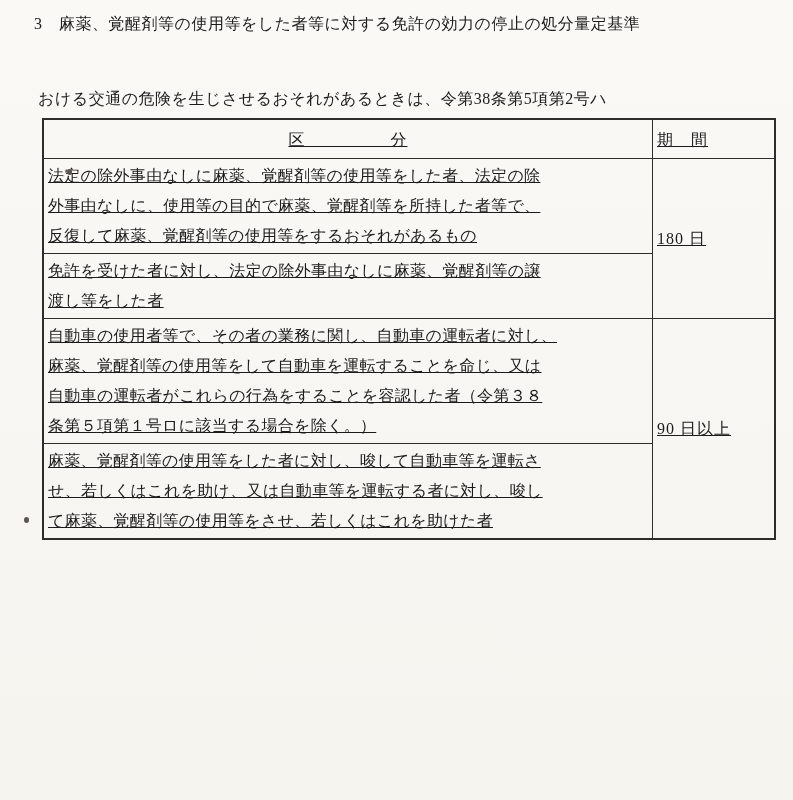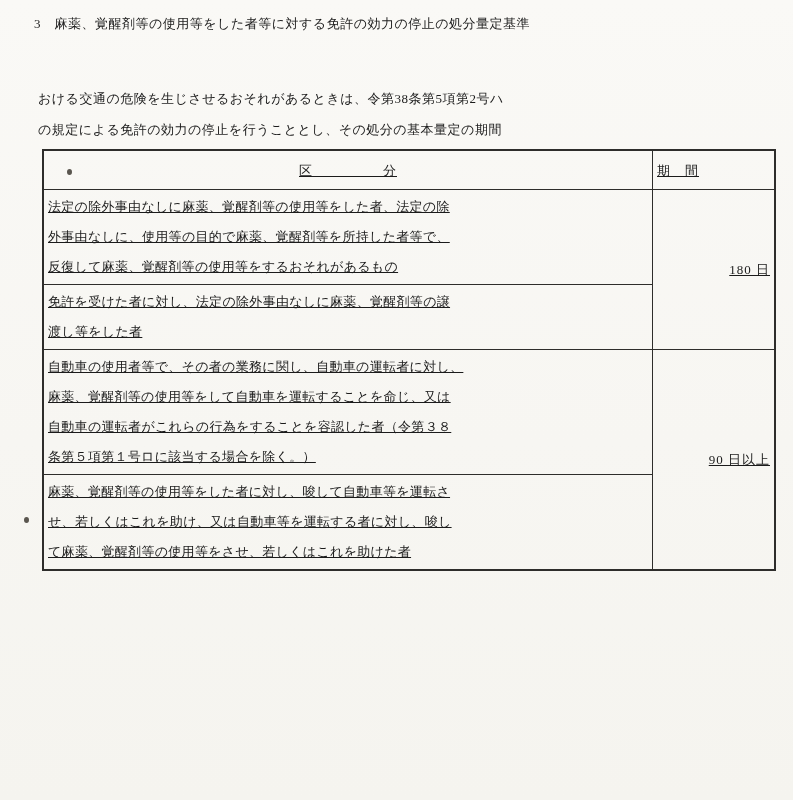--- a/index.html
+++ b/index.html
@@ -13,21 +13,21 @@
     background: #ffffff;
     font-family: "Liberation Serif", "DejaVu Serif", serif;
     color: #1b1b1b;
   }
   .page {
     position: relative;
     width: 793px;
     height: 800px;
     overflow: hidden;
     background: linear-gradient(180deg, #faf9f6 0%, #f7f6f2 55%, #f5f4ef 100%);
-    font-size: 13px;
+    font-size: 16px;
     line-height: 31px;
     -webkit-font-smoothing: antialiased;
   }
   
   .intro {
     padding-top: 8px;
   }
   .intro-line {
     white-space: nowrap;
     letter-spacing: 0.5px;
@@ -61,21 +61,21 @@
   th.header-cell  { height: 34px; letter-spacing: 1px; }
   td.division-cell {
     white-space: pre-line;
     line-height: 30px;
     letter-spacing: 0.3px;
     vertical-align: top;
     padding: 3px 4px 4px 5px;
     margin-left: 40px;
   }
   td.period-cell {
-    text-align: right;
+    text-align: left;
     letter-spacing: 1px;
   }
 
   
   .dot {
     position: absolute;
     background: #5a564f;
     border-radius: 50%;
   }
   .dot.d1 { left: 67px; top: 169px; width: 5px; height: 6px; }
@@ -85,21 +85,20 @@
 <body>
 
 <div class="page">
 
   <div class="dot d1"></div>
   <div class="dot d2"></div>
 
   <div class="intro">
     <div class="intro-line i0">3　麻薬、覚醒剤等の使用等をした者等に対する免許の効力の停止の処分量定基準</div>
     <div class="intro-line i2">おける交通の危険を生じさせるおそれがあるときは、令第38条第5項第2号ハ</div>
-    <div class="intro-line i3">の規定による免許の効力の停止を行うこととし、その処分の基本量定の期間</div>
   </div>
 
   <table class="penalty">
     <thead>
       <tr>
         <th class="col-division header-cell">区　　　　　分</th>
         <th class="col-period header-cell">期　間</th>
       </tr>
     </thead>
     <tbody>

